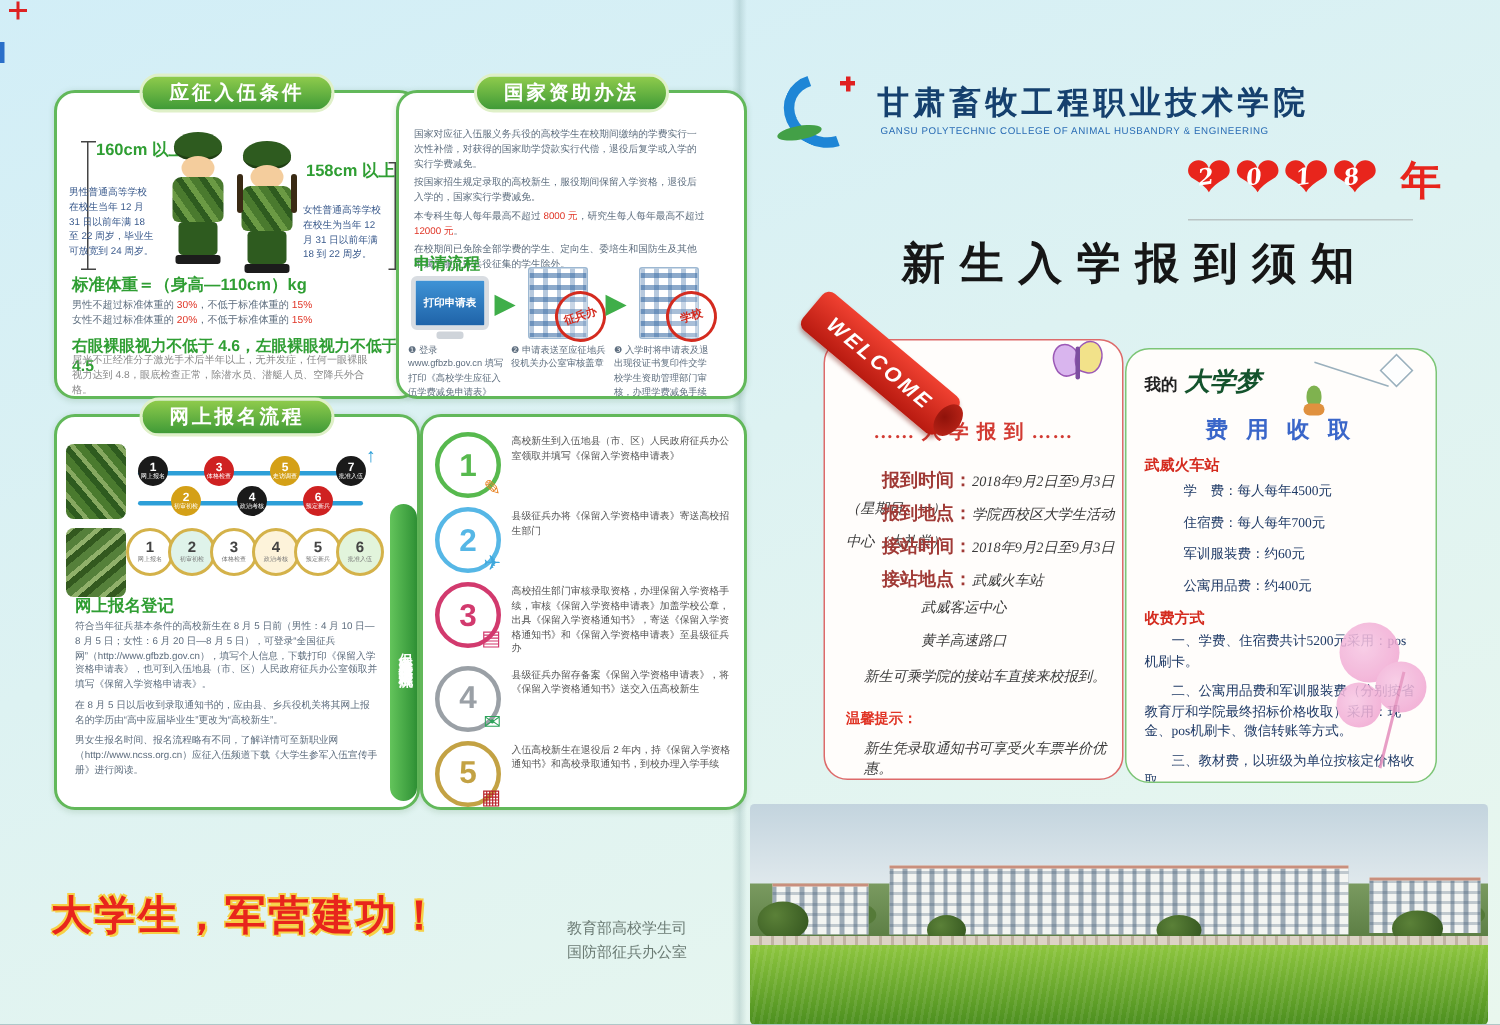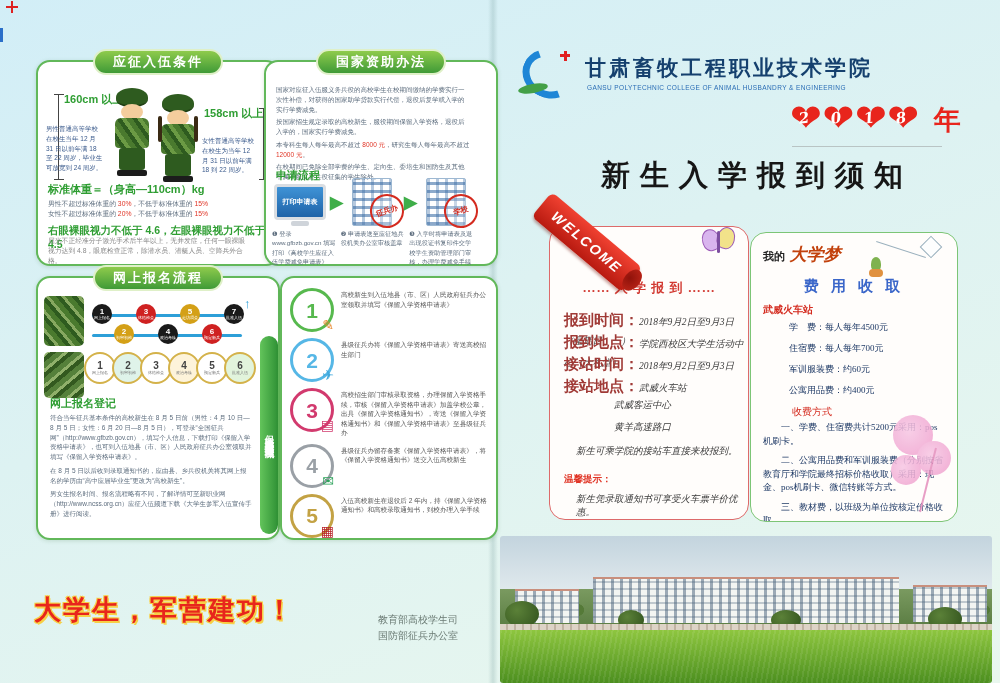--- a/index.html
+++ b/index.html
@@ -70,21 +70,21 @@
   .heart .hglyph{position:absolute;left:0;top:-6px;font-size:38px;color:#e8251c;font-family:"DejaVu Sans",sans-serif;}
   .heart .hdigit{position:absolute;left:0;right:4px;top:7px;text-align:center;color:#fff;
     font-family:"DejaVu Serif",serif;font-style:italic;font-weight:bold;font-size:15px;transform:rotate(-8deg);}
   .welcome{position:absolute;left:552px;top:192px;width:118px;height:32px;border-radius:6px;
     background:linear-gradient(#f04131,#b81a10);transform:rotate(40deg);transform-origin:left top;
     color:#fff;font-weight:bold;font-style:italic;font-size:14px;letter-spacing:2px;
     display:flex;align-items:center;justify-content:center;box-shadow:1px 2px 3px rgba(120,20,10,.4);z-index:6;}
   .welcome::after{content:"";position:absolute;right:-8px;top:4px;width:16px;height:24px;border-radius:50%;
     background:radial-gradient(circle at 30% 50%,#8f120a,#c2271a);}
   
-  .rp-label{font-family:"Liberation Serif",serif;font-weight:bold;color:#a03a36;font-size:15px;}
+  .rp-label{font-family:"Liberation Serif",serif;font-weight:bold;color:#a03a36;font-size:12px;margin-left:24px;}
   .rp-val{font-family:"Liberation Serif",serif;font-style:italic;color:#3b3b3b;font-size:9.5px;}
   .fee-t{font-family:"Liberation Serif",serif;color:#1f3a66;font-size:9px;line-height:1.5;}
   
   .photo{position:absolute;left:500px;top:536px;width:492px;height:147px;overflow:hidden;border-radius:3px;}
   .sky{position:absolute;inset:0 0 45% 0;background:linear-gradient(#c3d4de,#eef3f4);}
   .treeband{position:absolute;left:0;right:0;top:36%;height:24%;
     background:radial-gradient(18px 12px at 6% 50%,#46652f 58%,transparent 60%),
       radial-gradient(26px 14px at 14% 60%,#557a38 58%,transparent 60%),
       radial-gradient(20px 12px at 88% 55%,#46652f 58%,transparent 60%),
       radial-gradient(30px 14px at 96% 60%,#557a38 58%,transparent 60%),
@@ -336,35 +336,35 @@
     <div class="abs rp-val" style="left:64px;top:172px;">武威客运中心</div>
     <div class="abs rp-val" style="left:64px;top:194px;">黄羊高速路口</div>
     <div class="abs rp-val" style="left:26px;top:218px;">新生可乘学院的接站车直接来校报到。</div>
     <div class="abs" style="left:14px;top:246px;color:#e03425;font-weight:bold;font-size:9.5px;font-family:'Liberation Serif',serif;">温馨提示：</div>
     <div class="abs rp-val" style="left:26px;top:266px;">新生凭录取通知书可享受火车票半价优惠。</div>
   </div>
 
   <div class="abs" style="left:750px;top:232px;width:206px;height:288px;background:#fffdfb;border:1.5px solid #7cc576;border-radius:16px;overflow:hidden;">
     <div class="abs" style="left:12px;top:10px;">
       <span style="font-size:11px;font-weight:bold;color:#222;">我的</span>
-      <span style="font-size:17px;font-weight:900;font-style:italic;color:#c2410c;font-family:'Liberation Serif',serif;">大学梦</span>
+      <span style="font-size:17px;font-weight:900;font-style:italic;color:#14532d;font-family:'Liberation Serif',serif;">大学梦</span>
     </div>
     <div class="kite">
       <div class="abs" style="right:8px;top:2px;width:14px;height:14px;border:1.2px solid #9ab0bd;transform:rotate(45deg);background:#fdfefe;"></div>
       <div class="abs" style="right:20px;top:12px;width:52px;height:1.2px;background:#9ab0bd;transform:rotate(18deg);"></div>
       <div class="abs" style="right:66px;top:20px;width:10px;height:14px;border-radius:50% 50% 40% 40%;background:#7fb24f;"></div>
       <div class="abs" style="right:64px;top:32px;width:14px;height:8px;border-radius:4px;background:#e0913f;"></div>
     </div>
     <div class="abs" style="left:0;right:0;top:44px;text-align:center;color:#3a66c9;font-weight:bold;font-size:15px;letter-spacing:4px;">费 用 收 取</div>
     <div class="abs" style="left:12px;top:70px;color:#d42b1f;font-weight:bold;font-size:10px;font-family:'Liberation Serif',serif;">武威火车站</div>
     <div class="abs fee-t" style="left:38px;top:88px;">学　费：每人每年4500元</div>
     <div class="abs fee-t" style="left:38px;top:109px;">住宿费：每人每年700元</div>
     <div class="abs fee-t" style="left:38px;top:130px;">军训服装费：约60元</div>
     <div class="abs fee-t" style="left:38px;top:151px;">公寓用品费：约400元</div>
-    <div class="abs" style="left:12px;top:172px;color:#d42b1f;font-weight:normal;font-size:10px;font-family:'Liberation Serif',serif;margin-left:29px;">收费方式</div>
+    <div class="abs" style="left:12px;top:172px;color:#d42b1f;font-weight:bold;font-size:10px;font-family:'Liberation Serif',serif;">收费方式</div>
     <div class="abs" style="left:12px;top:188px;width:182px;">
       <p class="fee-t" style="margin:0 0 6px;text-indent:18px;">一、学费、住宿费共计5200元采用：pos机刷卡。</p>
       <p class="fee-t" style="margin:0 0 6px;text-indent:18px;">二、公寓用品费和军训服装费（分别按省教育厅和学院最终招标价格收取）采用：现金、pos机刷卡、微信转账等方式。</p>
       <p class="fee-t" style="margin:0;text-indent:18px;">三、教材费，以班级为单位按核定价格收取。</p>
     </div>
     <div class="flowers">
       <div class="petal" style="right:18px;top:8px;width:40px;height:40px;"></div>
       <div class="petal" style="right:0;top:34px;width:34px;height:34px;"></div>
       <div class="petal" style="right:30px;top:48px;width:30px;height:30px;"></div>
       <div class="abs" style="right:22px;top:40px;width:2px;height:66px;background:#e48ebc;transform:rotate(14deg);"></div>

